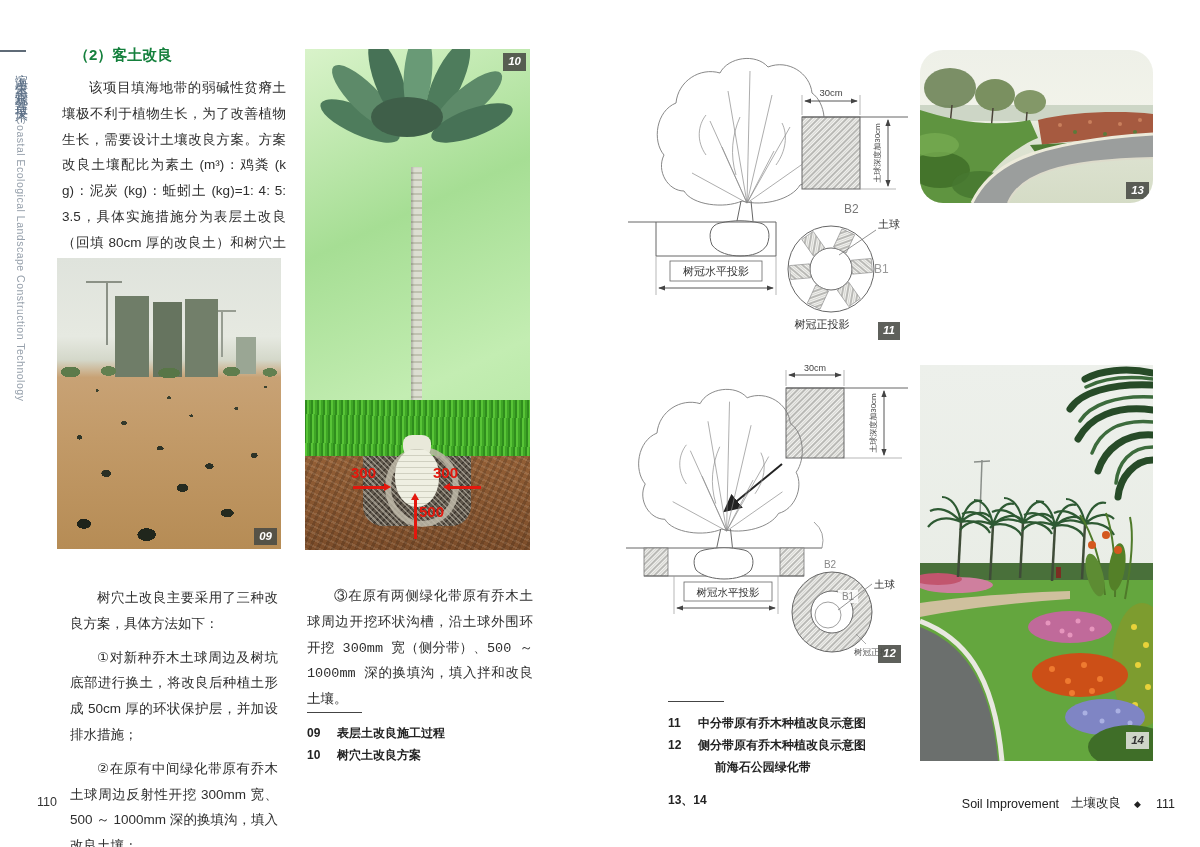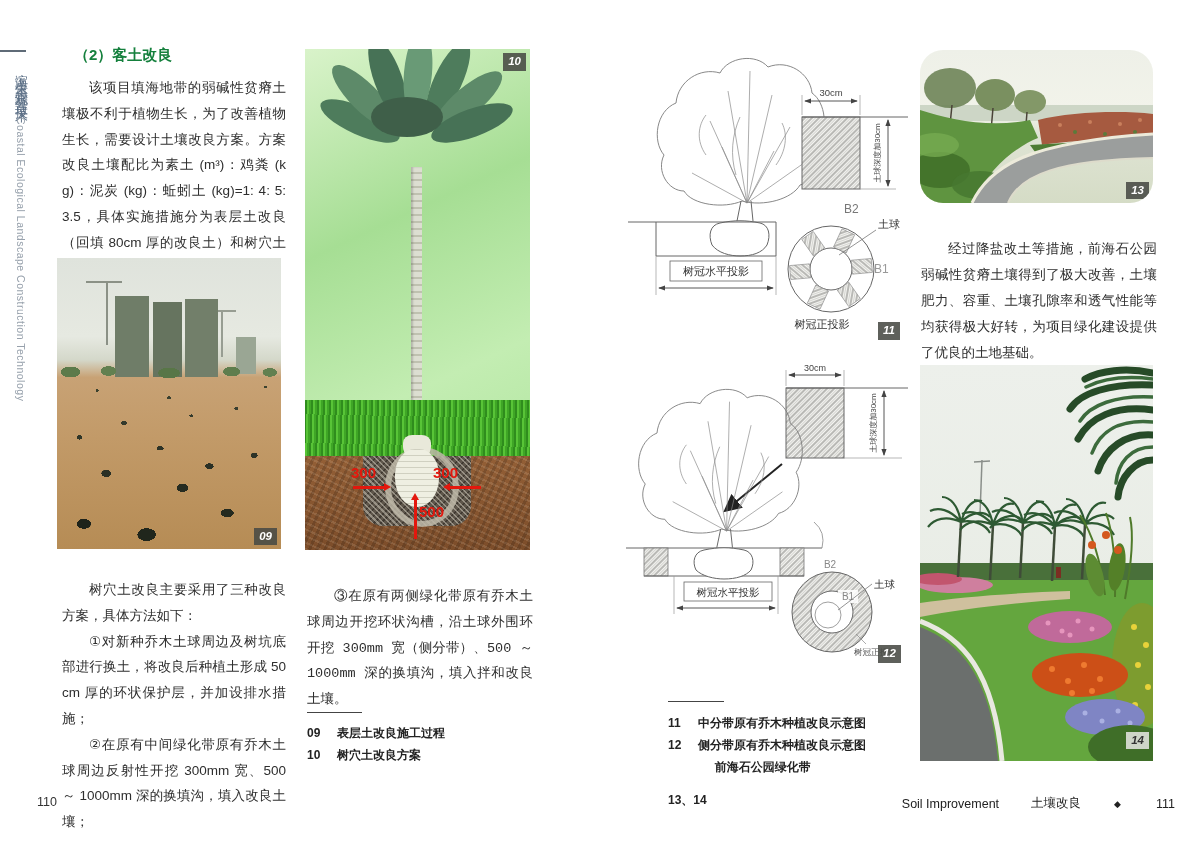--- a/index.html
+++ b/index.html
@@ -7,28 +7,28 @@
         font-family:"Liberation Sans","DejaVu Sans",sans-serif;color:#2b2b2b;}
   .abs{position:absolute;}
   
   .side-rule{left:0;top:50px;width:26px;height:2px;background:#5f6b77;}
   .sidebar{left:13px;top:63px;writing-mode:vertical-rl;line-height:1;}
   .sb-zh{font-size:13px;color:#5a6e85;letter-spacing:4px;}
   .sb-en{font-size:10.5px;color:#97a1ac;margin-top:10px;letter-spacing:.5px;}
   
   .heading{left:74px;top:46px;font-size:15px;font-weight:bold;color:#15803d;}
   .para{font-size:13.5px;line-height:25.8px;text-align:justify;word-break:break-all;color:#2e2e2e;}
-  .para p{margin:0;text-indent:2em;}
+  .para p{margin:8px;text-indent:2em;}
   .para-1{left:62px;top:75px;width:224px;text-indent:2em;}
   .para-left2{left:62px;top:577px;width:224px;}
   .para-5{left:307px;top:584px;width:226px;text-indent:2em;font-family:Liberation Mono, monospace;}
   .para-right{left:921px;top:236px;width:236px;line-height:26px;text-indent:2em;}
   .folio{font-size:12.5px;color:#333;margin-left:12px;}
   .folio-left{left:25px;top:795px;}
-  .footer-right{right:25px;top:795px;display:flex;align-items:center;font-size:12.5px;color:#222;gap:20px;}
+  .footer-right{right:25px;top:795px;display:flex;align-items:center;font-size:12.5px;color:#222;}
   .footer-right .f-zh{margin-left:12px;}
   .footer-right .f-d{margin-left:13px;font-size:9px;}
   .footer-right .f-no{margin-left:15px;}
   
   .cap-rule{border-top:1.5px solid #444;height:0;}
   .cap-rule-1{left:307px;top:712px;width:55px;}
   .cap-rule-2{left:668px;top:701px;width:56px;}
   .captions{font-size:12px;font-weight:bold;color:#222;line-height:22px;}
   .captions-1{left:307px;top:722px;}
   .captions-2{left:668px;top:712px;}
@@ -364,21 +364,20 @@
       <ellipse cx="20" cy="120" rx="30" ry="18" fill="#3f6e28" opacity="0.85"></ellipse>
       <ellipse cx="60" cy="135" rx="28" ry="14" fill="#477830" opacity="0.85"></ellipse>
       <ellipse cx="15" cy="95" rx="24" ry="12" fill="#76aa50" opacity="0.8"></ellipse>
       <path d="M52,153 C70,115 110,92 233,84 L233,108 C140,110 100,124 88,153 Z" fill="#9b9e9d"></path>
       <path d="M52,153 C70,115 110,92 233,84" fill="none" stroke="#eceada" stroke-width="3"></path>
       <path d="M88,153 C100,124 140,110 233,108" fill="none" stroke="#dddbcb" stroke-width="2"></path>
     </svg>
     <div class="fig-badge" style="right:4px;bottom:4px;">13</div>
   </div>
 
-  <div class="abs para para-right">经过降盐改土等措施，前海石公园弱碱性贫瘠土壤得到了极大改善，土壤肥力、容重、土壤孔隙率和透气性能等均获得极大好转，为项目绿化建设提供了优良的土地基础。</div>
 
   <div class="ph photo14">
     <svg width="233" height="396" viewBox="0 0 233 396">
       <defs>
         <g id="p14">
           <line x1="0" y1="0" x2="3" y2="-55" stroke="#3f4c38" stroke-width="2.5"></line>
           <path d="M3,-55 C-12,-62 -24,-58 -30,-50 M3,-55 C-8,-68 -20,-70 -28,-66 M3,-55 C0,-72 -8,-80 -16,-80 M3,-55 C8,-72 16,-78 24,-76 M3,-55 C14,-66 26,-66 32,-60 M3,-55 C16,-58 28,-52 32,-44" stroke="#2e5a33" stroke-width="2.2" fill="none"></path>
         </g>
       </defs>
       <line x1="60" y1="150" x2="62" y2="95" stroke="#8a8f8a" stroke-width="1.5"></line>

